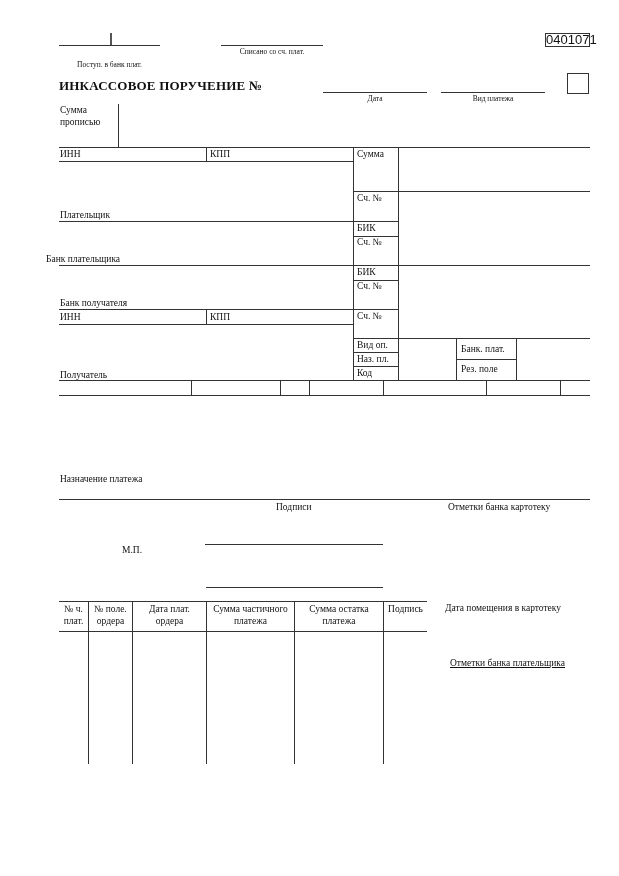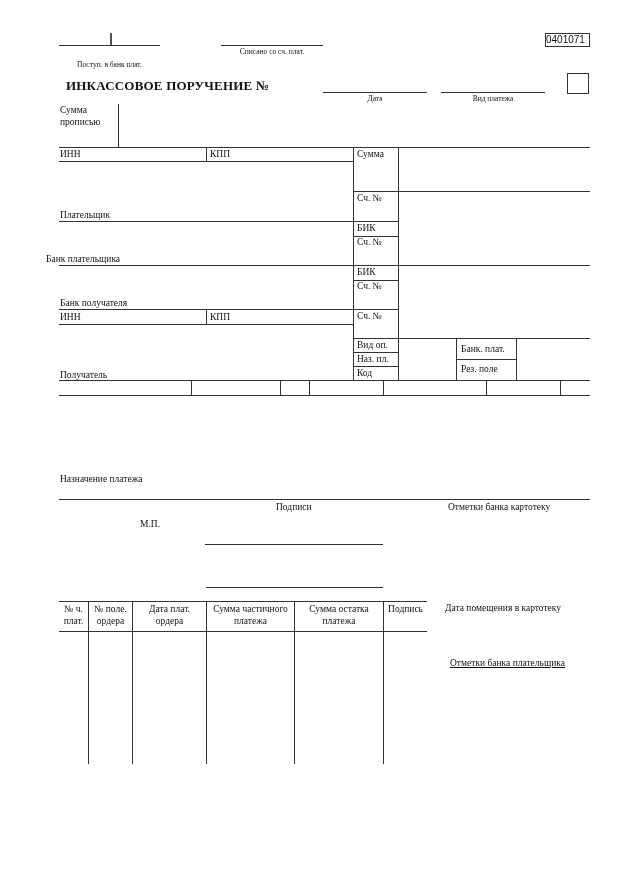--- a/index.html
+++ b/index.html
@@ -20,24 +20,24 @@
 <body>
 
 <div class="hl" style="left:59px;top:45px;width:101px;"></div>
 <div class="vl2" style="left:110px;top:33px;height:12px;"></div>
 <div class="tiny center" style="left:59px;top:60px;width:101px;">Поступ. в банк плат.</div>
 
 <div class="hl" style="left:221px;top:45px;width:102px;"></div>
 <div class="tiny center" style="left:221px;top:47px;width:102px;">Списано со сч. плат.</div>
 
 <div class="box" style="left:545px;top:33px;width:43px;height:12px;">
-  <div style="font-family:'Liberation Sans',sans-serif;font-size:10px;line-height:12px;text-align:left;">0401071</div>
+  <div style="font-family:'Liberation Sans',sans-serif;font-size:13px;line-height:12px;text-align:left;">0401071</div>
 </div>
 
-<div class="title" style="left:66px;top:78px;">ИНКАССОВОЕ ПОРУЧЕНИЕ №</div>
+<div class="title" style="left:59px;top:78px;">ИНКАССОВОЕ ПОРУЧЕНИЕ №</div>
 
 <div class="hl" style="left:323px;top:92px;width:104px;"></div>
 <div class="tiny center" style="left:323px;top:94px;width:104px;">Дата</div>
 
 <div class="hl" style="left:441px;top:92px;width:104px;"></div>
 <div class="tiny center" style="left:441px;top:94px;width:104px;">Вид платежа</div>
 
 <div class="box" style="left:567px;top:73px;width:20px;height:19px;"></div>
 
 <div class="lbl" style="left:60px;top:105px;">Сумма</div>
@@ -115,21 +115,21 @@
 <div class="field" style="left:400px;top:339px;width:55px;height:40px;"></div>
 <div class="field" style="left:518px;top:339px;width:70px;height:20px;"></div>
 <div class="field" style="left:518px;top:360px;width:70px;height:19px;"></div>
 
 <div class="field" style="left:60px;top:397px;width:528px;height:90px;"></div>
 <div class="lbl" style="left:60px;top:474px;">Назначение платежа</div>
 <div class="hl" style="left:59px;top:499px;width:531px;"></div>
 
 <div class="lbl" style="left:276px;top:502px;text-align:center;">Подписи</div>
 <div class="lbl" style="left:448px;top:502px;">Отметки банка картотеку</div>
-<div class="lbl" style="left:122px;top:519px;margin-left:18px;">М.П.</div>
+<div class="lbl" style="left:122px;top:545px;">М.П.</div>
 <div class="hl" style="left:205px;top:544px;width:178px;"></div>
 <div class="hl" style="left:206px;top:587px;width:177px;"></div>
 
 <div class="hl" style="left:59px;top:601px;width:368px;"></div>
 <div class="hl" style="left:59px;top:631px;width:368px;"></div>
 <div class="vl" style="left:88px;top:601px;height:163px;"></div>
 <div class="vl" style="left:132px;top:601px;height:163px;"></div>
 <div class="vl" style="left:206px;top:601px;height:163px;"></div>
 <div class="vl" style="left:294px;top:601px;height:163px;"></div>
 <div class="vl" style="left:383px;top:601px;height:163px;"></div>

